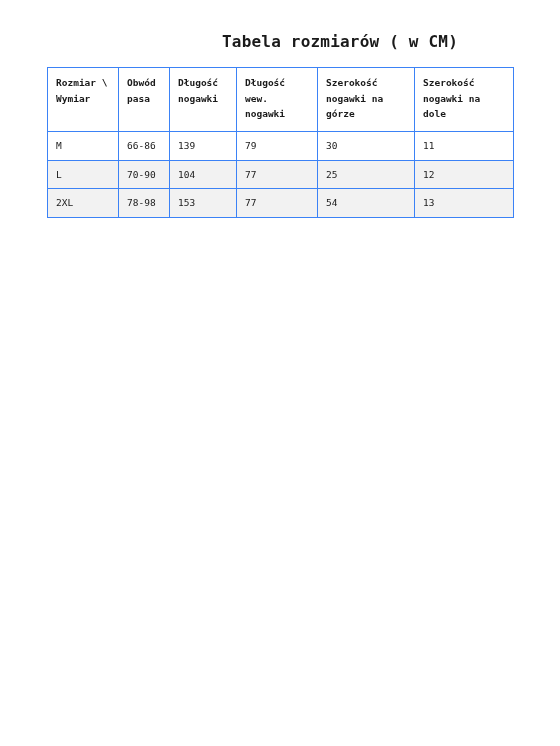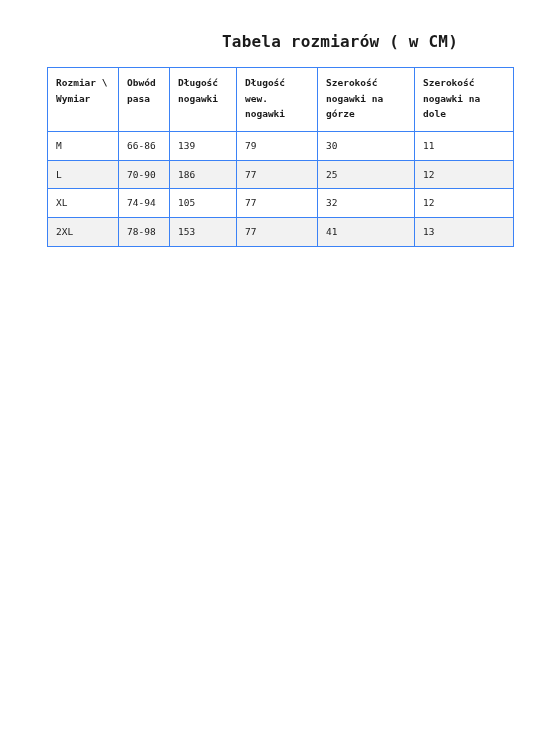--- a/index.html
+++ b/index.html
@@ -119,38 +119,30 @@
           <td>M</td>
           <td>66-86</td>
           <td>139</td>
           <td>79</td>
           <td>30</td>
           <td>11</td>
         </tr>
         <tr class="row-odd">
           <td>L</td>
           <td>70-90</td>
-          <td>186</td>
+          <td>104</td>
           <td>77</td>
           <td>25</td>
-          <td>12</td>
-        </tr>
-        <tr class="row-even">
-          <td>XL</td>
-          <td>74-94</td>
-          <td>105</td>
-          <td>77</td>
-          <td>32</td>
           <td>12</td>
         </tr>
         <tr class="row-odd">
           <td>2XL</td>
           <td>78-98</td>
           <td>153</td>
           <td>77</td>
-          <td>41</td>
+          <td>54</td>
           <td>13</td>
         </tr>
       </tbody>
     </table>
   </div>
 
 </div>
 
 </body></html>

